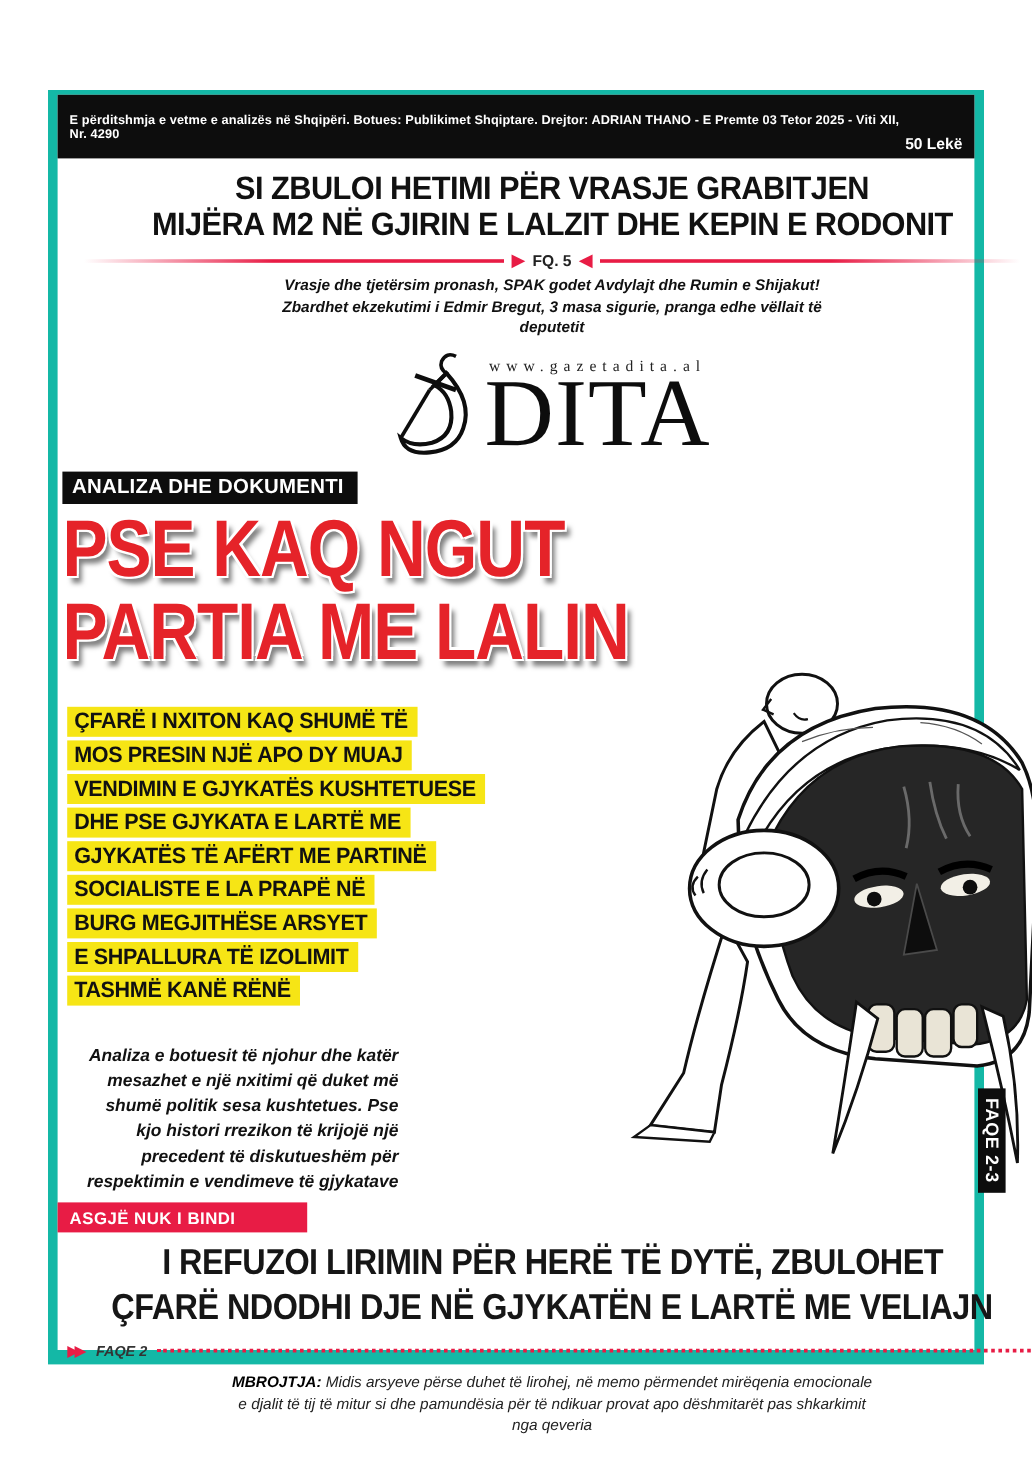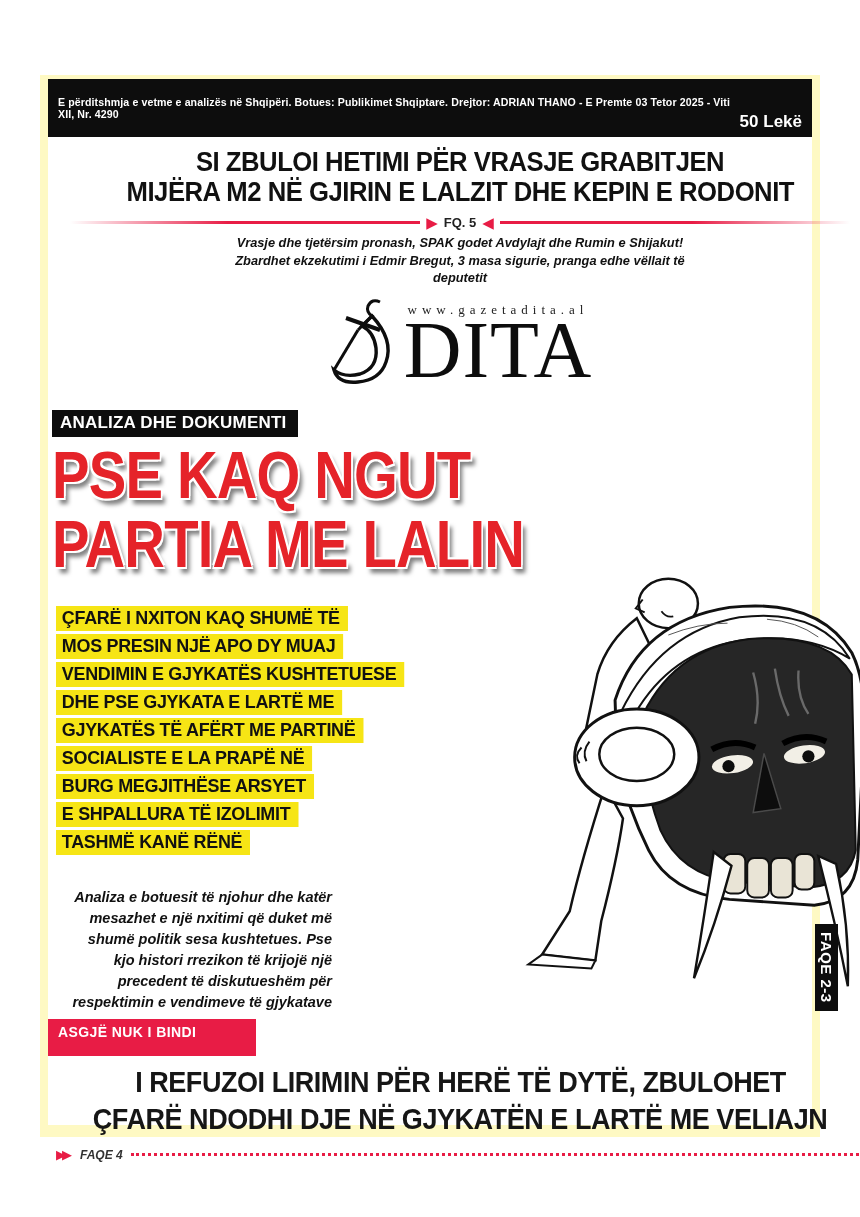--- a/index.html
+++ b/index.html
@@ -1,54 +1,54 @@
 <!DOCTYPE html>
 <html><head>
 <meta charset="utf-8">
 <style>
   html,body{margin:0;padding:0;background:#fff;}
   .page{position:relative;width:860px;height:1217px;background:#fff;font-family:"Liberation Sans",sans-serif;overflow:hidden;}
-  .frame{position:absolute;left:40px;top:75px;width:780px;height:1062px;background:#fef9c3;box-sizing:border-box;padding:4px 8px 12px 8px;}
+  .frame{position:absolute;left:40px;top:75px;width:780px;height:1062px;background:#14b8a6;box-sizing:border-box;padding:4px 8px 12px 8px;}
   .frame-inner{background:#fff;width:100%;height:100%;box-sizing:border-box;display:flex;flex-direction:column;}
   
   .topbar{background:#0d0d0d;color:#fff;display:flex;align-items:center;justify-content:space-between;padding:5px 10px;}
   .topbar .info{font-size:10.6px;font-weight:bold;letter-spacing:.1px;}
-  .topbar .price{font-size:17px;font-weight:bold;white-space:nowrap;margin-top:28px;}
+  .topbar .price{font-size:13px;font-weight:bold;white-space:nowrap;margin-top:28px;}
   .content{display:flex;flex:1;min-height:0;}
   .left-col{flex:1;padding:6px 8px 0 4px;position:relative;}
   
   .topstory-hl{margin:4px 0 0 0;text-align:center;font-size:27px;line-height:1.12;font-weight:800;color:#111;letter-spacing:-.5px;}
   .topstory-hl span{display:inline-block;transform:scaleX(.95);}
   .fq-divider{display:flex;align-items:center;gap:6px;margin:8px 18px 4px 18px;}
   .fq-divider .ln{flex:1;height:3px;}
   .fq-divider .ln.l{background:linear-gradient(90deg,rgba(232,28,69,0),#e81c45 45%);}
   .fq-divider .ln.r{background:linear-gradient(270deg,rgba(232,28,69,0),#e81c45 45%);}
   .fq-divider .tri{color:#e81c45;font-size:15px;line-height:1;}
   .fq-divider .fq{font-size:13px;font-weight:bold;color:#222;}
   .topstory-deck{margin:4px auto 0 auto;max-width:470px;text-align:center;font-style:italic;font-weight:bold;font-size:12.8px;line-height:1.35;color:#111;}
   
   .logo{display:flex;justify-content:center;align-items:flex-end;gap:2px;margin:10px 0 2px 0;}
   .logo-txt{text-align:center;}
   .logo-url{font-family:"Liberation Serif",serif;font-size:13px;letter-spacing:5px;color:#222;margin-bottom:-6px;text-align:center;}
   .logo-name{font-family:"Liberation Serif",serif;font-size:80px;line-height:.95;color:#0d0d0d;letter-spacing:1px;}
   
-  .kicker{display:inline-block;background:#0d0d0d;color:#fff;font-weight:800;font-size:17px;padding:3px 12px 4px 8px;margin:20px 0 2px 0;letter-spacing:.2px;}
+  .kicker{display:inline-block;background:#0d0d0d;color:#fff;font-weight:800;font-size:17px;padding:3px 12px 4px 8px;margin:8px 0 2px 0;letter-spacing:.2px;}
   
   .red-hl{margin:2px 0 0 0;}
   .red-hl span{display:block;font-weight:800;font-size:67px;line-height:1.02;color:#e52329;letter-spacing:-1px;transform:scaleX(.84);transform-origin:left;white-space:nowrap;
     text-shadow:-2px -2px 0 #fff,2px -2px 0 #fff,-2px 2px 0 #fff,2px 2px 0 #fff,5px 6px 5px rgba(0,0,0,.5);}
   
   .story-zone{position:relative;min-height:392px;}
   .cartoon{position:absolute;top:-42px;right:-6px;width:362px;height:434px;z-index:1;}
   .yellow-list{list-style:none;margin:28px 0 0 4px;padding:0;position:relative;z-index:2;}
   .yellow-list li{display:table;background:#f6e515;color:#111;font-weight:800;font-size:18.5px;letter-spacing:-.3px;padding:1px 8px 2px 6px;margin-bottom:3px;white-space:nowrap;transform:scaleX(.97);transform-origin:left;}
   .mid-deck{position:relative;z-index:2;width:268px;margin:32px 0 0 12px;text-align:right;font-style:italic;font-weight:bold;font-size:14.5px;line-height:1.45;color:#111;}
   .vlabel{position:absolute;z-index:3;right:30px;bottom:2px;background:#0d0d0d;color:#fff;font-weight:800;font-size:15px;letter-spacing:.5px;padding:8px 3px;writing-mode:vertical-rl;text-orientation:mixed;}
   
-  .kicker2{display:inline-block;background:#e81c45;color:#fff;font-weight:800;font-size:14px;letter-spacing:.4px;padding:5px 60px 16px 10px;margin:6px 0 0 -4px;}
+  .kicker2{display:inline-block;background:#e81c45;color:#fff;font-weight:800;font-size:14px;letter-spacing:.4px;padding:5px 60px 4px 10px;margin:6px 0 0 -4px;}
   .bottom-hl{margin:8px 0 0 0;text-align:center;font-size:30px;line-height:1.22;font-weight:700;color:#161616;letter-spacing:-.5px;}
   .bottom-hl span{display:inline-block;transform:scaleX(.9);white-space:nowrap;}
   .faqe-row{display:flex;align-items:center;gap:8px;margin:10px 4px 0 4px;}
   .faqe-row .marks{color:#e81c45;font-size:13px;letter-spacing:-4px;padding-right:4px;}
   .faqe-row .pref{font-style:italic;font-size:12px;font-weight:bold;color:#333;}
   .faqe-row .dots{flex:1;border-bottom:3px dotted #e81c45;height:2px;margin-top:-2px;}
   .mbrojtja{margin:10px auto 0 auto;max-width:540px;text-align:center;font-size:12.8px;line-height:1.4;color:#222;font-style:italic;}
   .mbrojtja b{font-weight:800;color:#000;}
 </style>
 </head>
@@ -165,22 +165,26 @@
             <span class="kicker2">ASGJË NUK I BINDI</span>
           </div>
 
           <h2 class="bottom-hl">
             <span>I REFUZOI LIRIMIN PËR HERË TË DYTË, ZBULOHET</span><br>
             <span>ÇFARË NDODHI DJE NË GJYKATËN E LARTË ME VELIAJN</span>
           </h2>
 
           <div class="faqe-row">
             <span class="marks">▶▶</span>
-            <span class="pref">FAQE 4</span>
+            <span class="pref">FAQE 2</span>
             <span class="dots"></span>
           </div>
 
+          <p class="mbrojtja">
+            <b>MBROJTJA:</b>
+            <span>Midis arsyeve përse duhet të lirohej, në memo përmendet mirëqenia emocionale e djalit të tij të mitur si dhe pamundësia për të ndikuar provat apo dëshmitarët pas shkarkimit nga qeveria</span>
+          </p>
         </div>
 
       </div>
     </div>
   </div>
 </div>
 
 </body></html>

